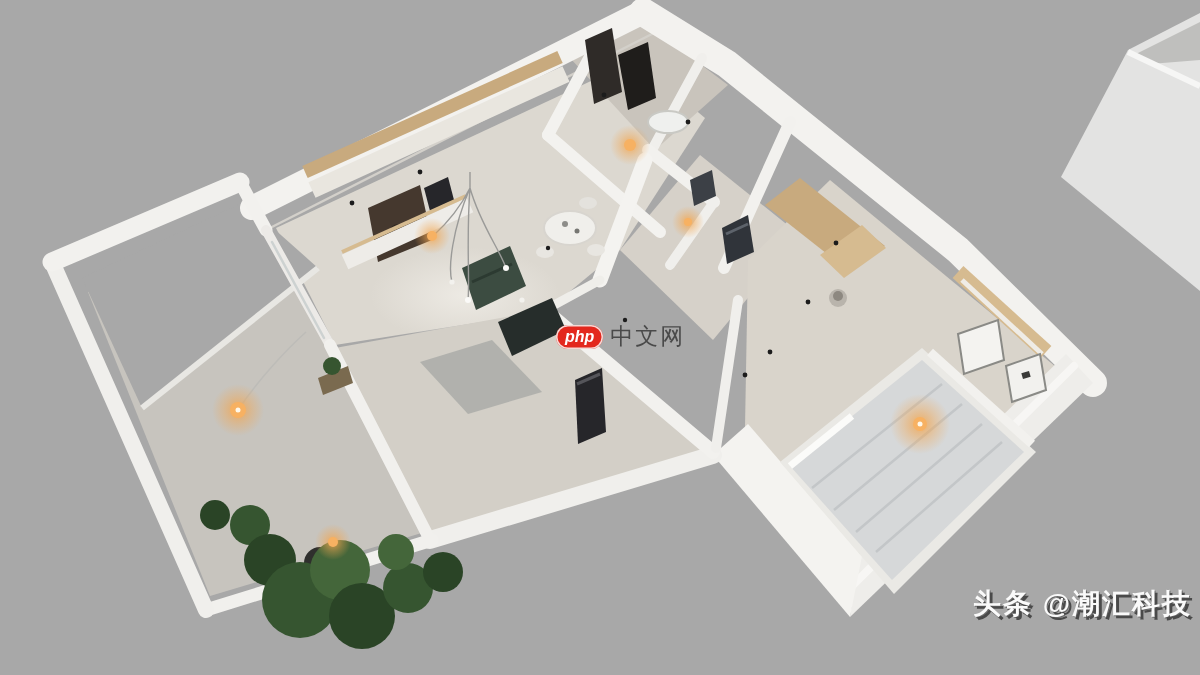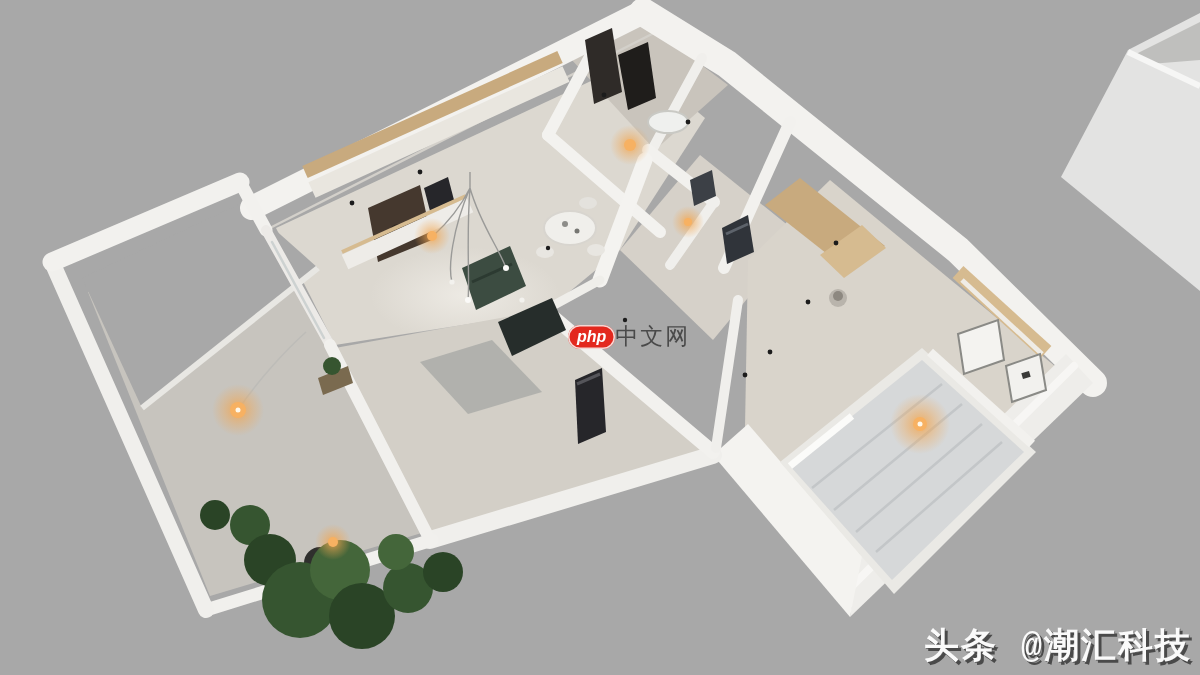--- a/index.html
+++ b/index.html
@@ -1,26 +1,26 @@
 <!DOCTYPE html>
 <html><head>
 <meta charset="utf-8">
 <style>
   html,body{margin:0;padding:0;}
   body{width:1200px;height:675px;overflow:hidden;font-family:"Liberation Sans",sans-serif;}
   .stage{position:relative;width:1200px;height:675px;background:#a8a8a8;}
   svg{position:absolute;left:0;top:0;}
-  .wm-center{position:absolute;left:568px;top:321px;display:flex;align-items:center;gap:0;}
+  .wm-center{position:absolute;left:556px;top:321px;display:flex;align-items:center;gap:7px;}
   .wm-badge{background:#e3281e;color:#fff;font-weight:bold;font-style:italic;
             font-size:16px;line-height:22px;padding:1px 9px;border-radius:13px;
             box-shadow:0 0 0 1.5px #f6d7d4 inset;}
   .wm-label{font-size:23px;font-weight:normal;color:#3a3a3a;opacity:.85;letter-spacing:2px;}
-  .wm-corner{position:absolute;right:8px;top:622px;font-size:35px;font-weight:bold;
+  .wm-corner{position:absolute;right:8px;top:585px;font-size:28px;font-weight:bold;
              letter-spacing:2px;color:#fafafa;
-             text-shadow:3px 3px 0 #4a4a4a,1px 1px 0 #6b6b6b;font-family:Liberation Mono, monospace;}
+             text-shadow:3px 3px 0 #4a4a4a,1px 1px 0 #6b6b6b;}
 </style>
 </head>
 <body>
 
 <div class="stage">
 
 <svg width="1200" height="675" viewBox="0 0 1200 675">
   <defs>
     <radialGradient id="glowGrad">
       <stop offset="0%" stop-color="#f2a650" stop-opacity="0.85"></stop>

